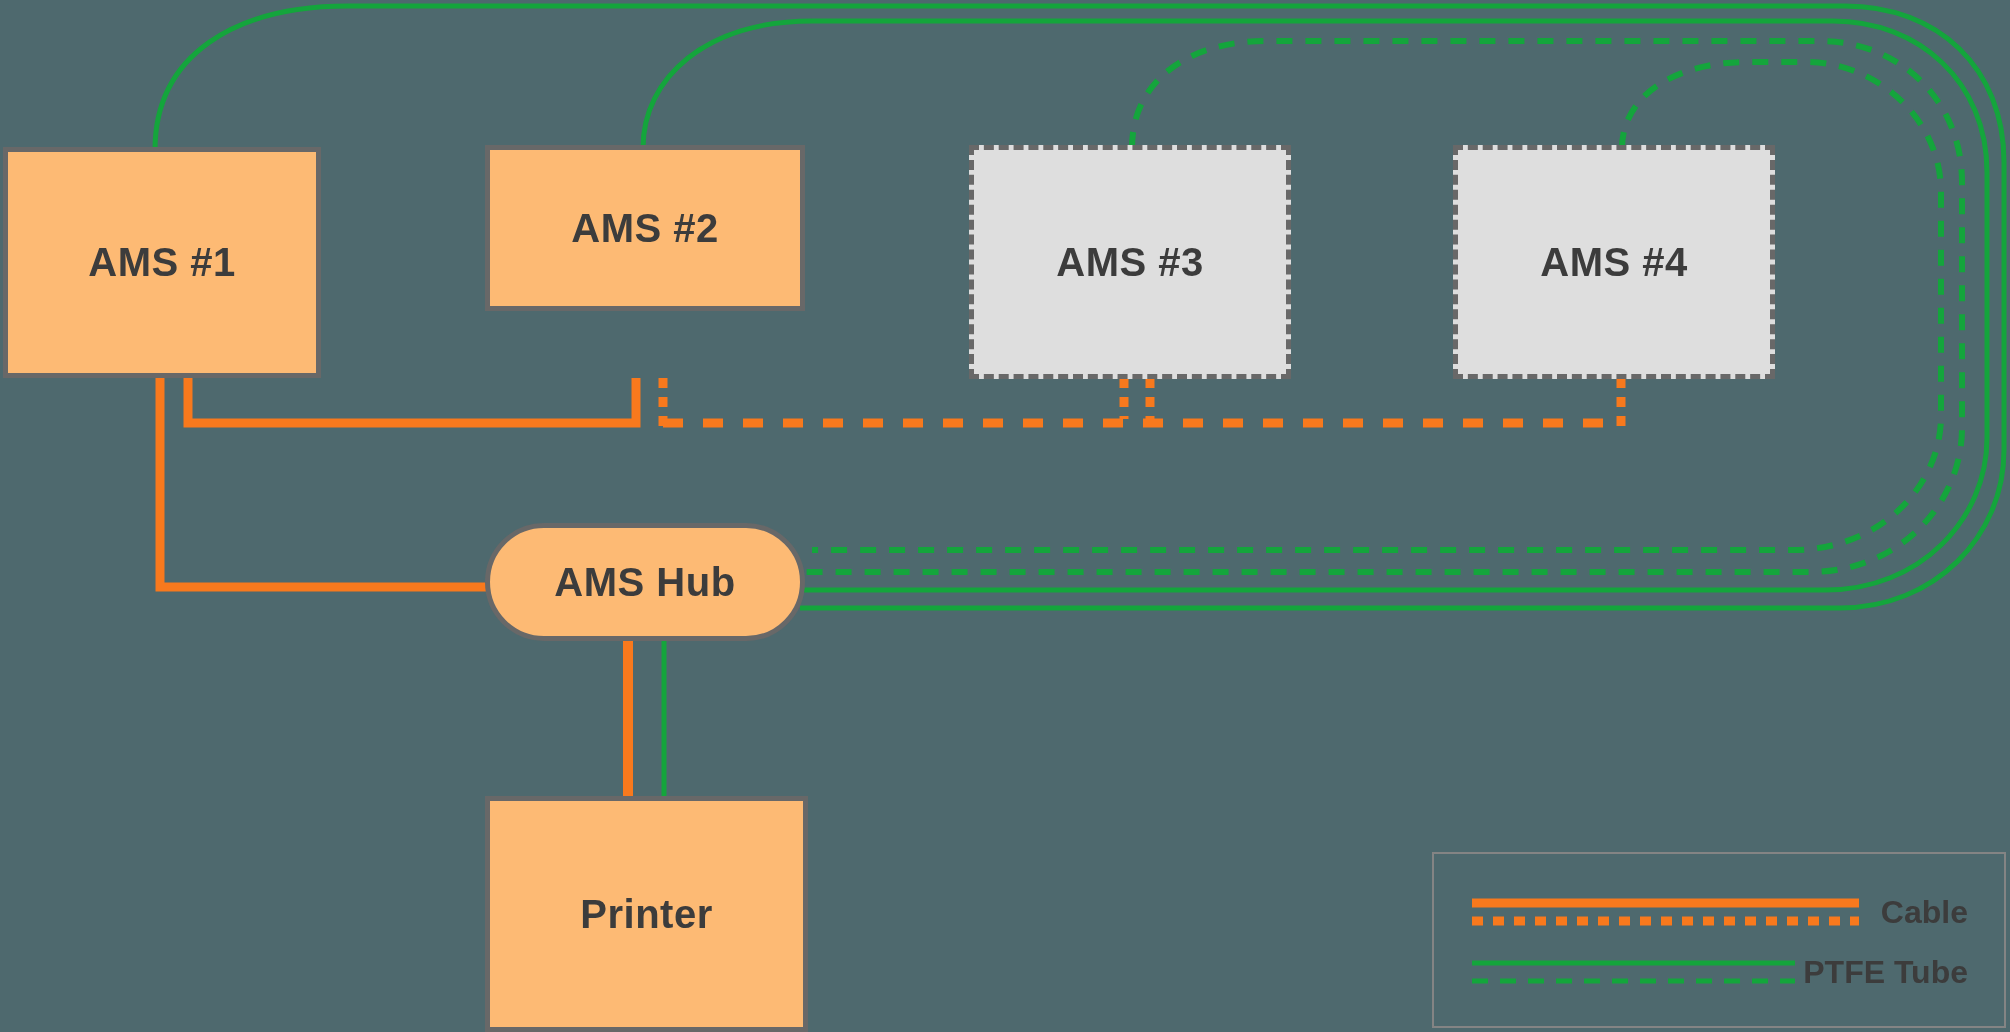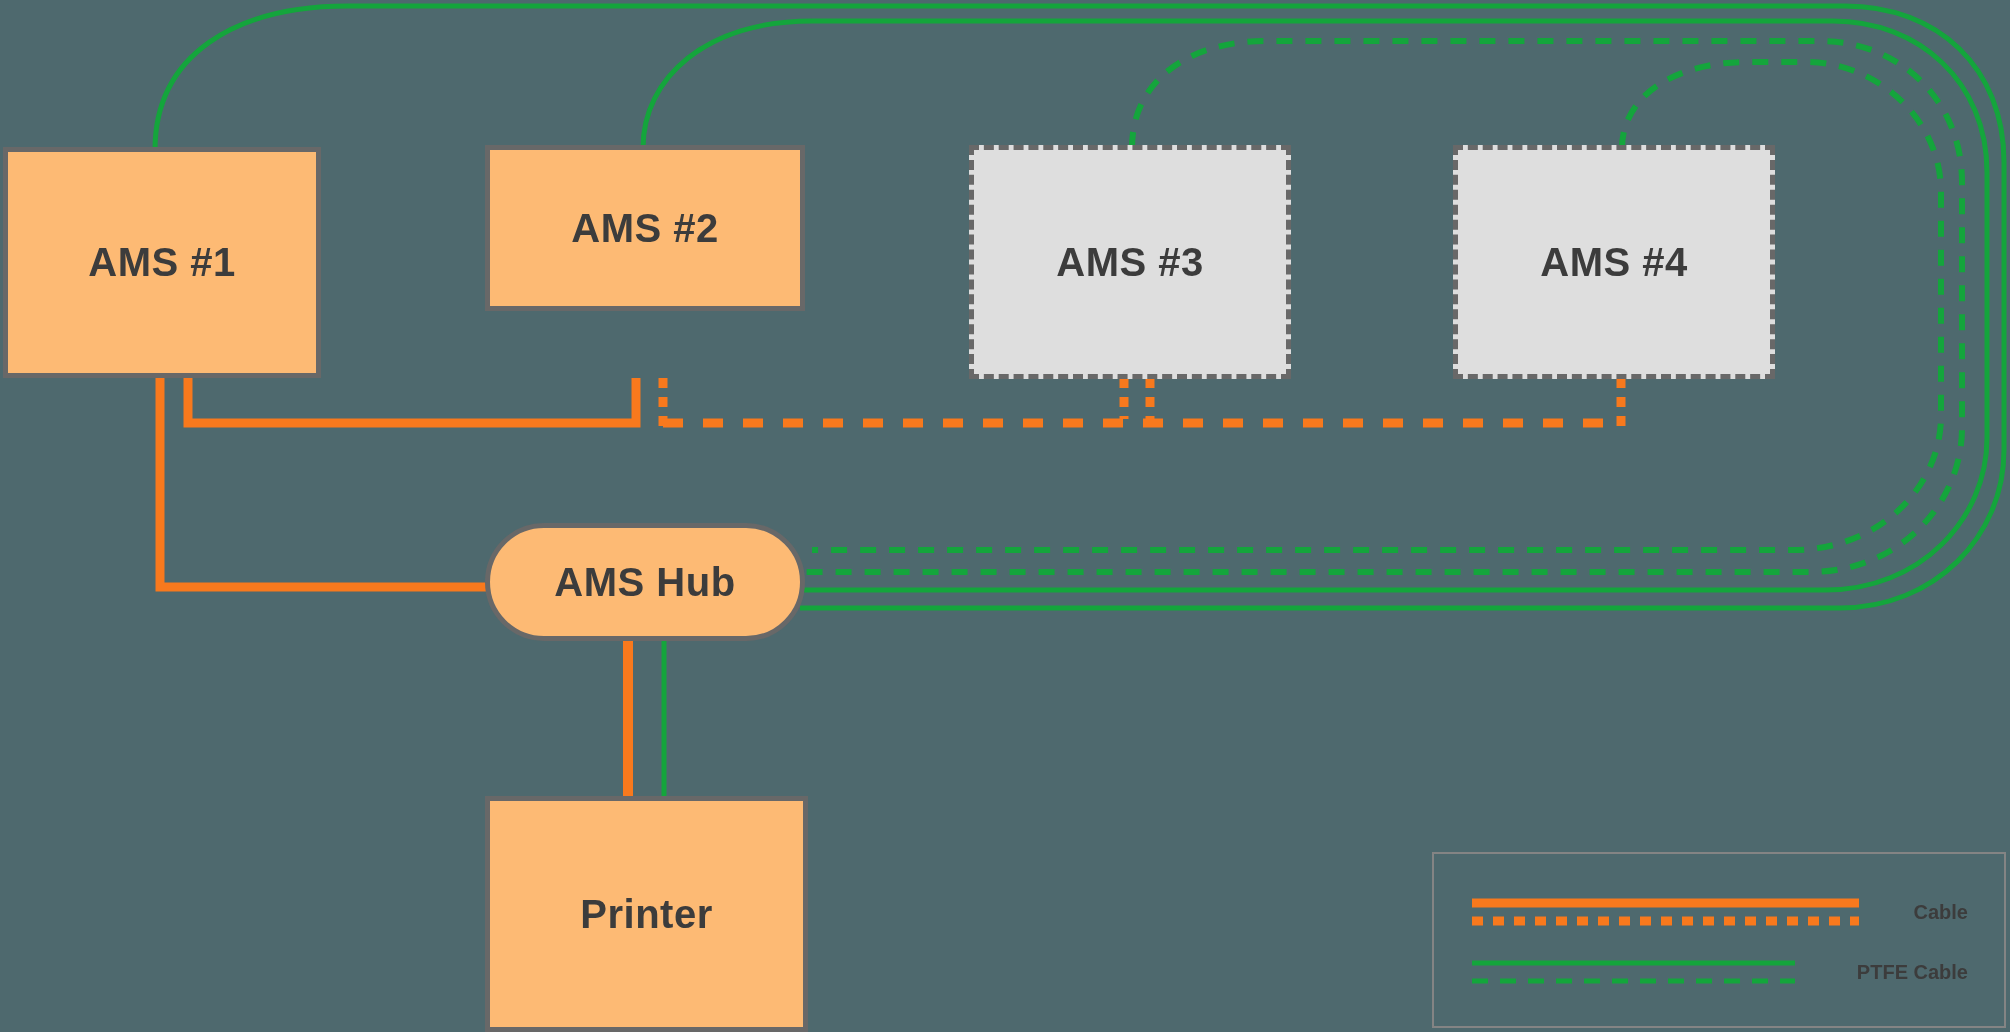--- a/index.html
+++ b/index.html
@@ -16,21 +16,21 @@
   
   .dash-wrap{position:absolute;background:#fca5a5;}
   .dash-inner{position:absolute;inset:0;background:#DEDEDE;border:5px dashed #686868;
               display:flex;align-items:center;justify-content:center;}
   .dash-inner .lbl{font-size:40px;font-weight:700;color:#3C3C3C;letter-spacing:0.5px;}
 
   .hub{border-radius:62px;}
 
   .legend-box{position:absolute;left:1432px;top:852px;width:574px;height:176px;
               border:2px solid #848484;background:transparent;}
-  .legend-label{position:absolute;right:42px;text-align:right;font-size:20px;font-weight:700;
+  .legend-label{position:absolute;right:42px;text-align:right;font-size:32px;font-weight:700;
                 color:#3C3C3C;line-height:32px;}
   .legend-label.cable{top:896px;}
   .legend-label.ptfe{top:956px;}
 </style>
 </head>
 <body>
 
 <div class="stage">
 
   <svg class="wires">
@@ -79,15 +79,15 @@
   <div class="node" style="left:485px;top:796px;width:323px;height:236px;">
     <span class="lbl">Printer</span>
   </div>
 
   <div class="node hub" style="left:485px;top:523px;width:320px;height:118px;">
     <span class="lbl">AMS Hub</span>
   </div>
 
   <div class="legend-box"></div>
   <div class="legend-label cable">Cable</div>
-  <div class="legend-label ptfe">PTFE Cable</div>
+  <div class="legend-label ptfe">PTFE Tube</div>
 
 </div>
 
 </body></html>

